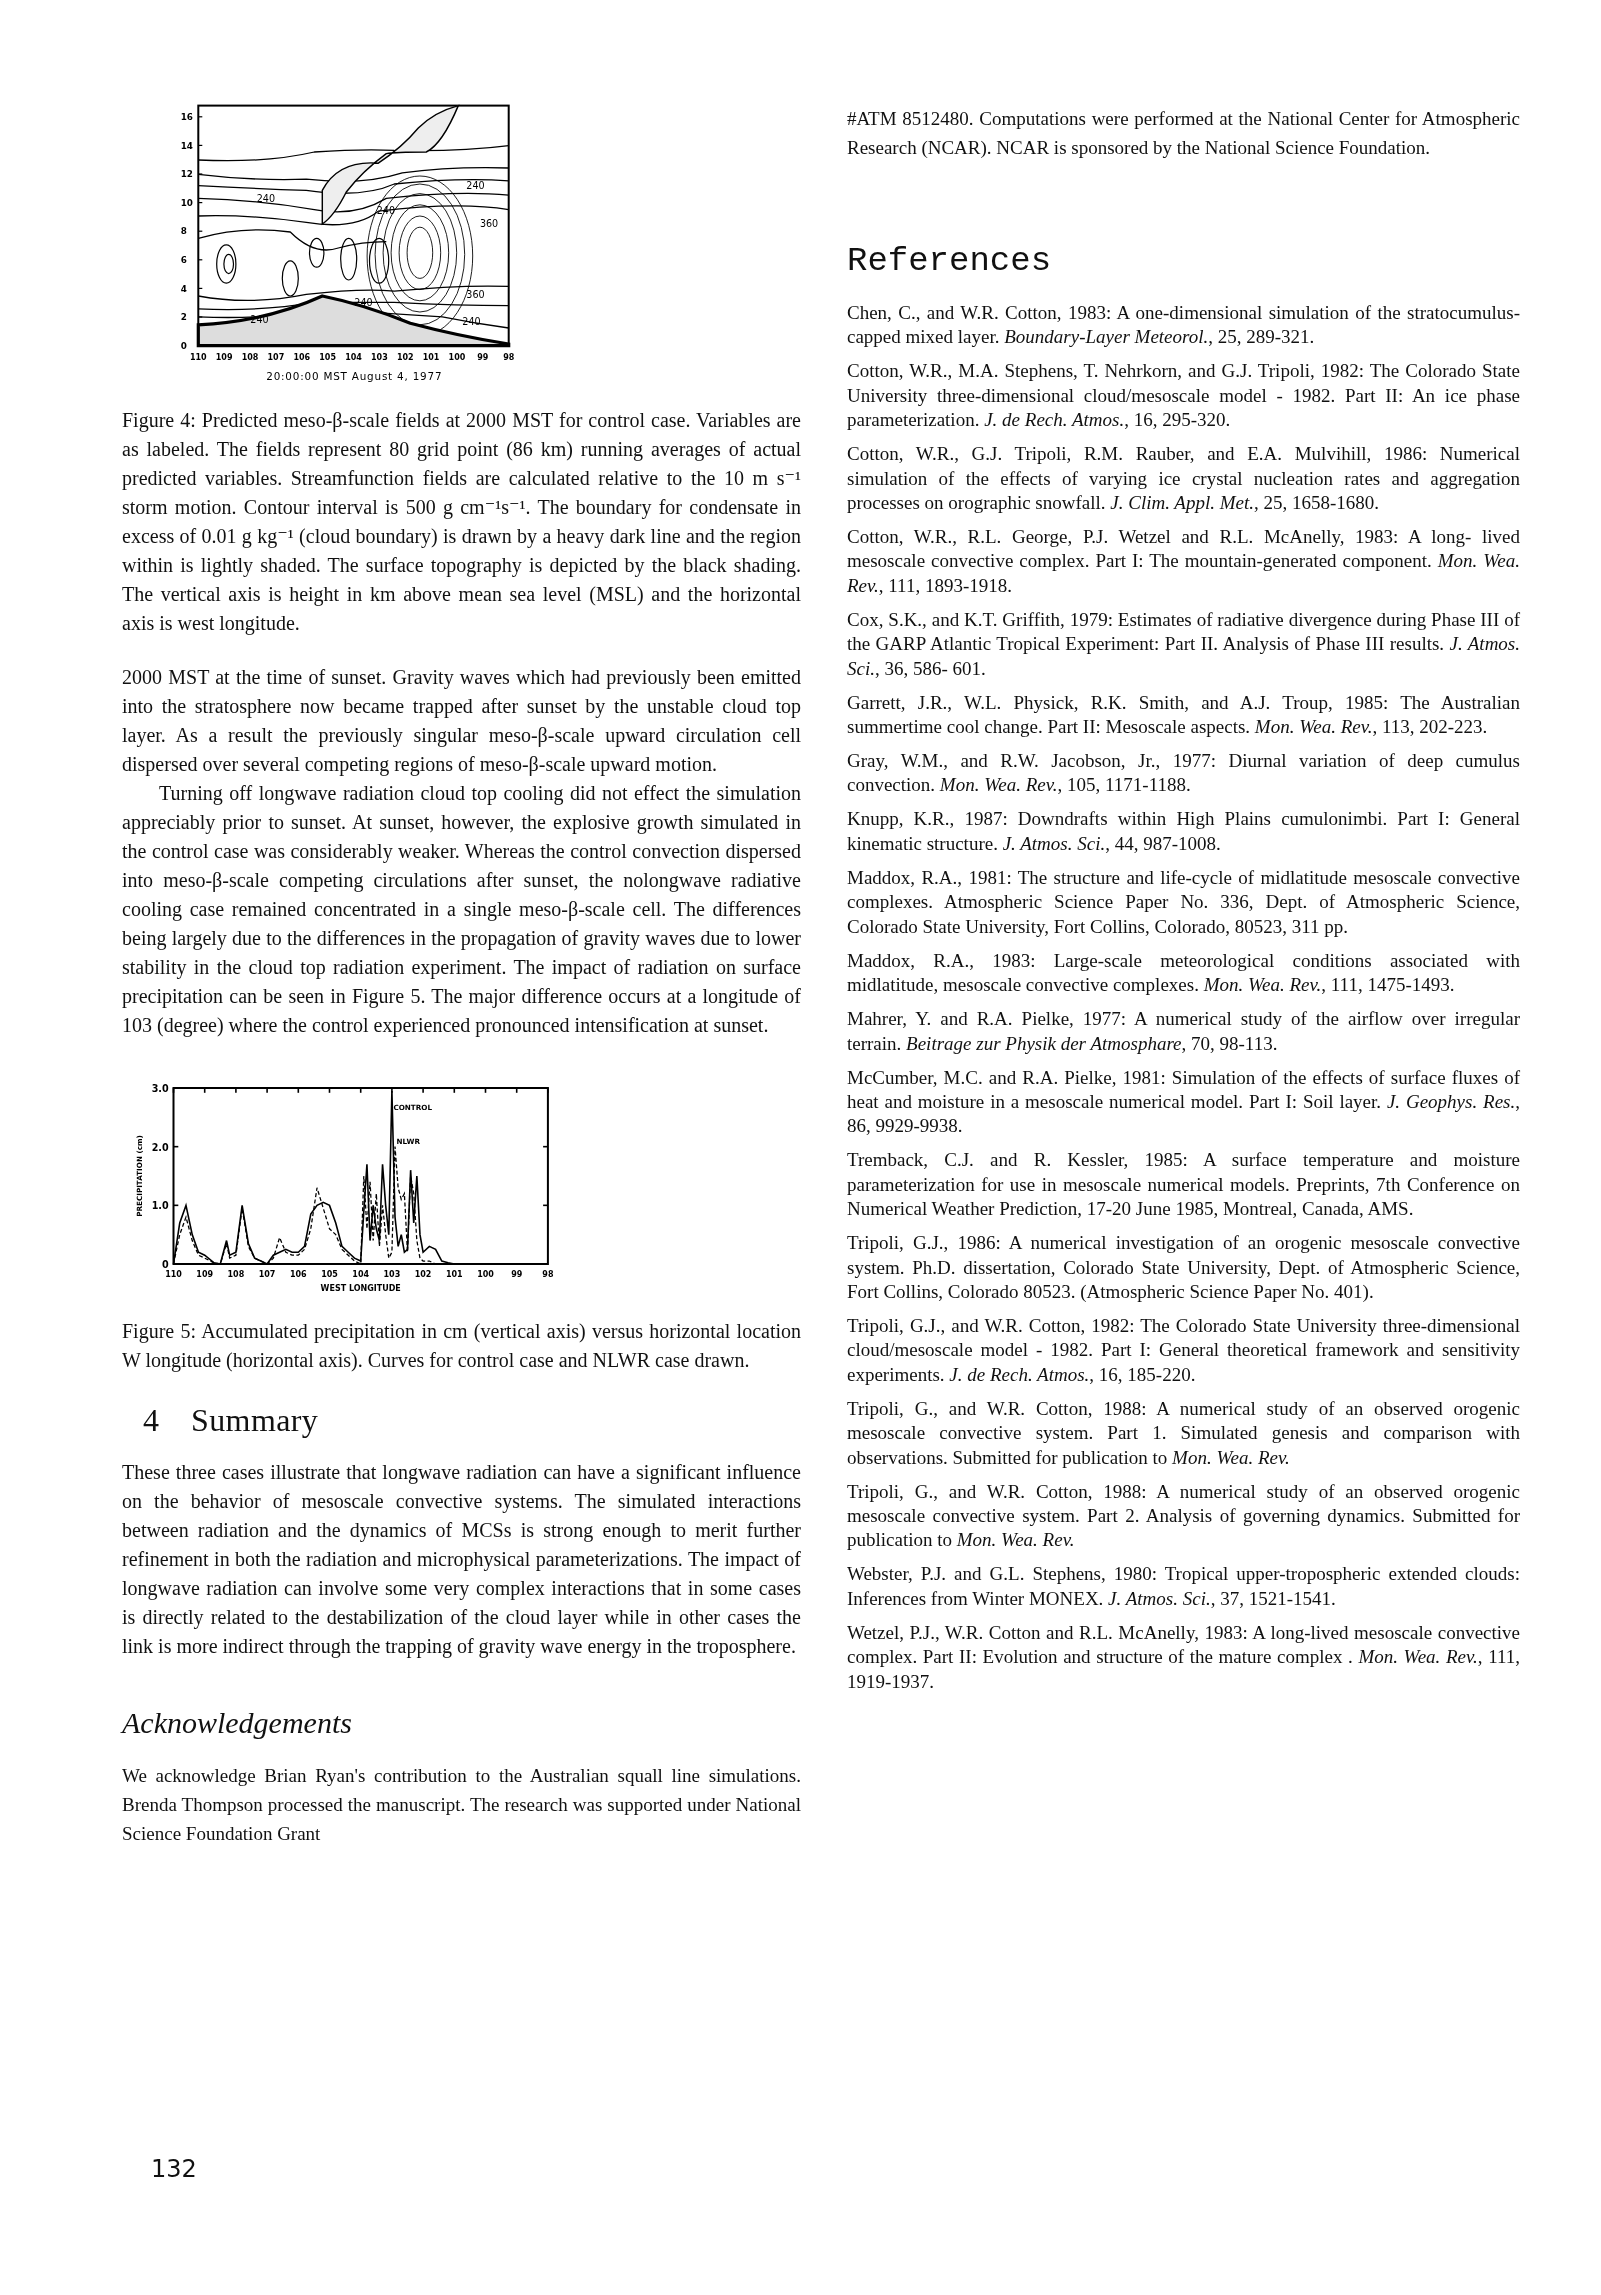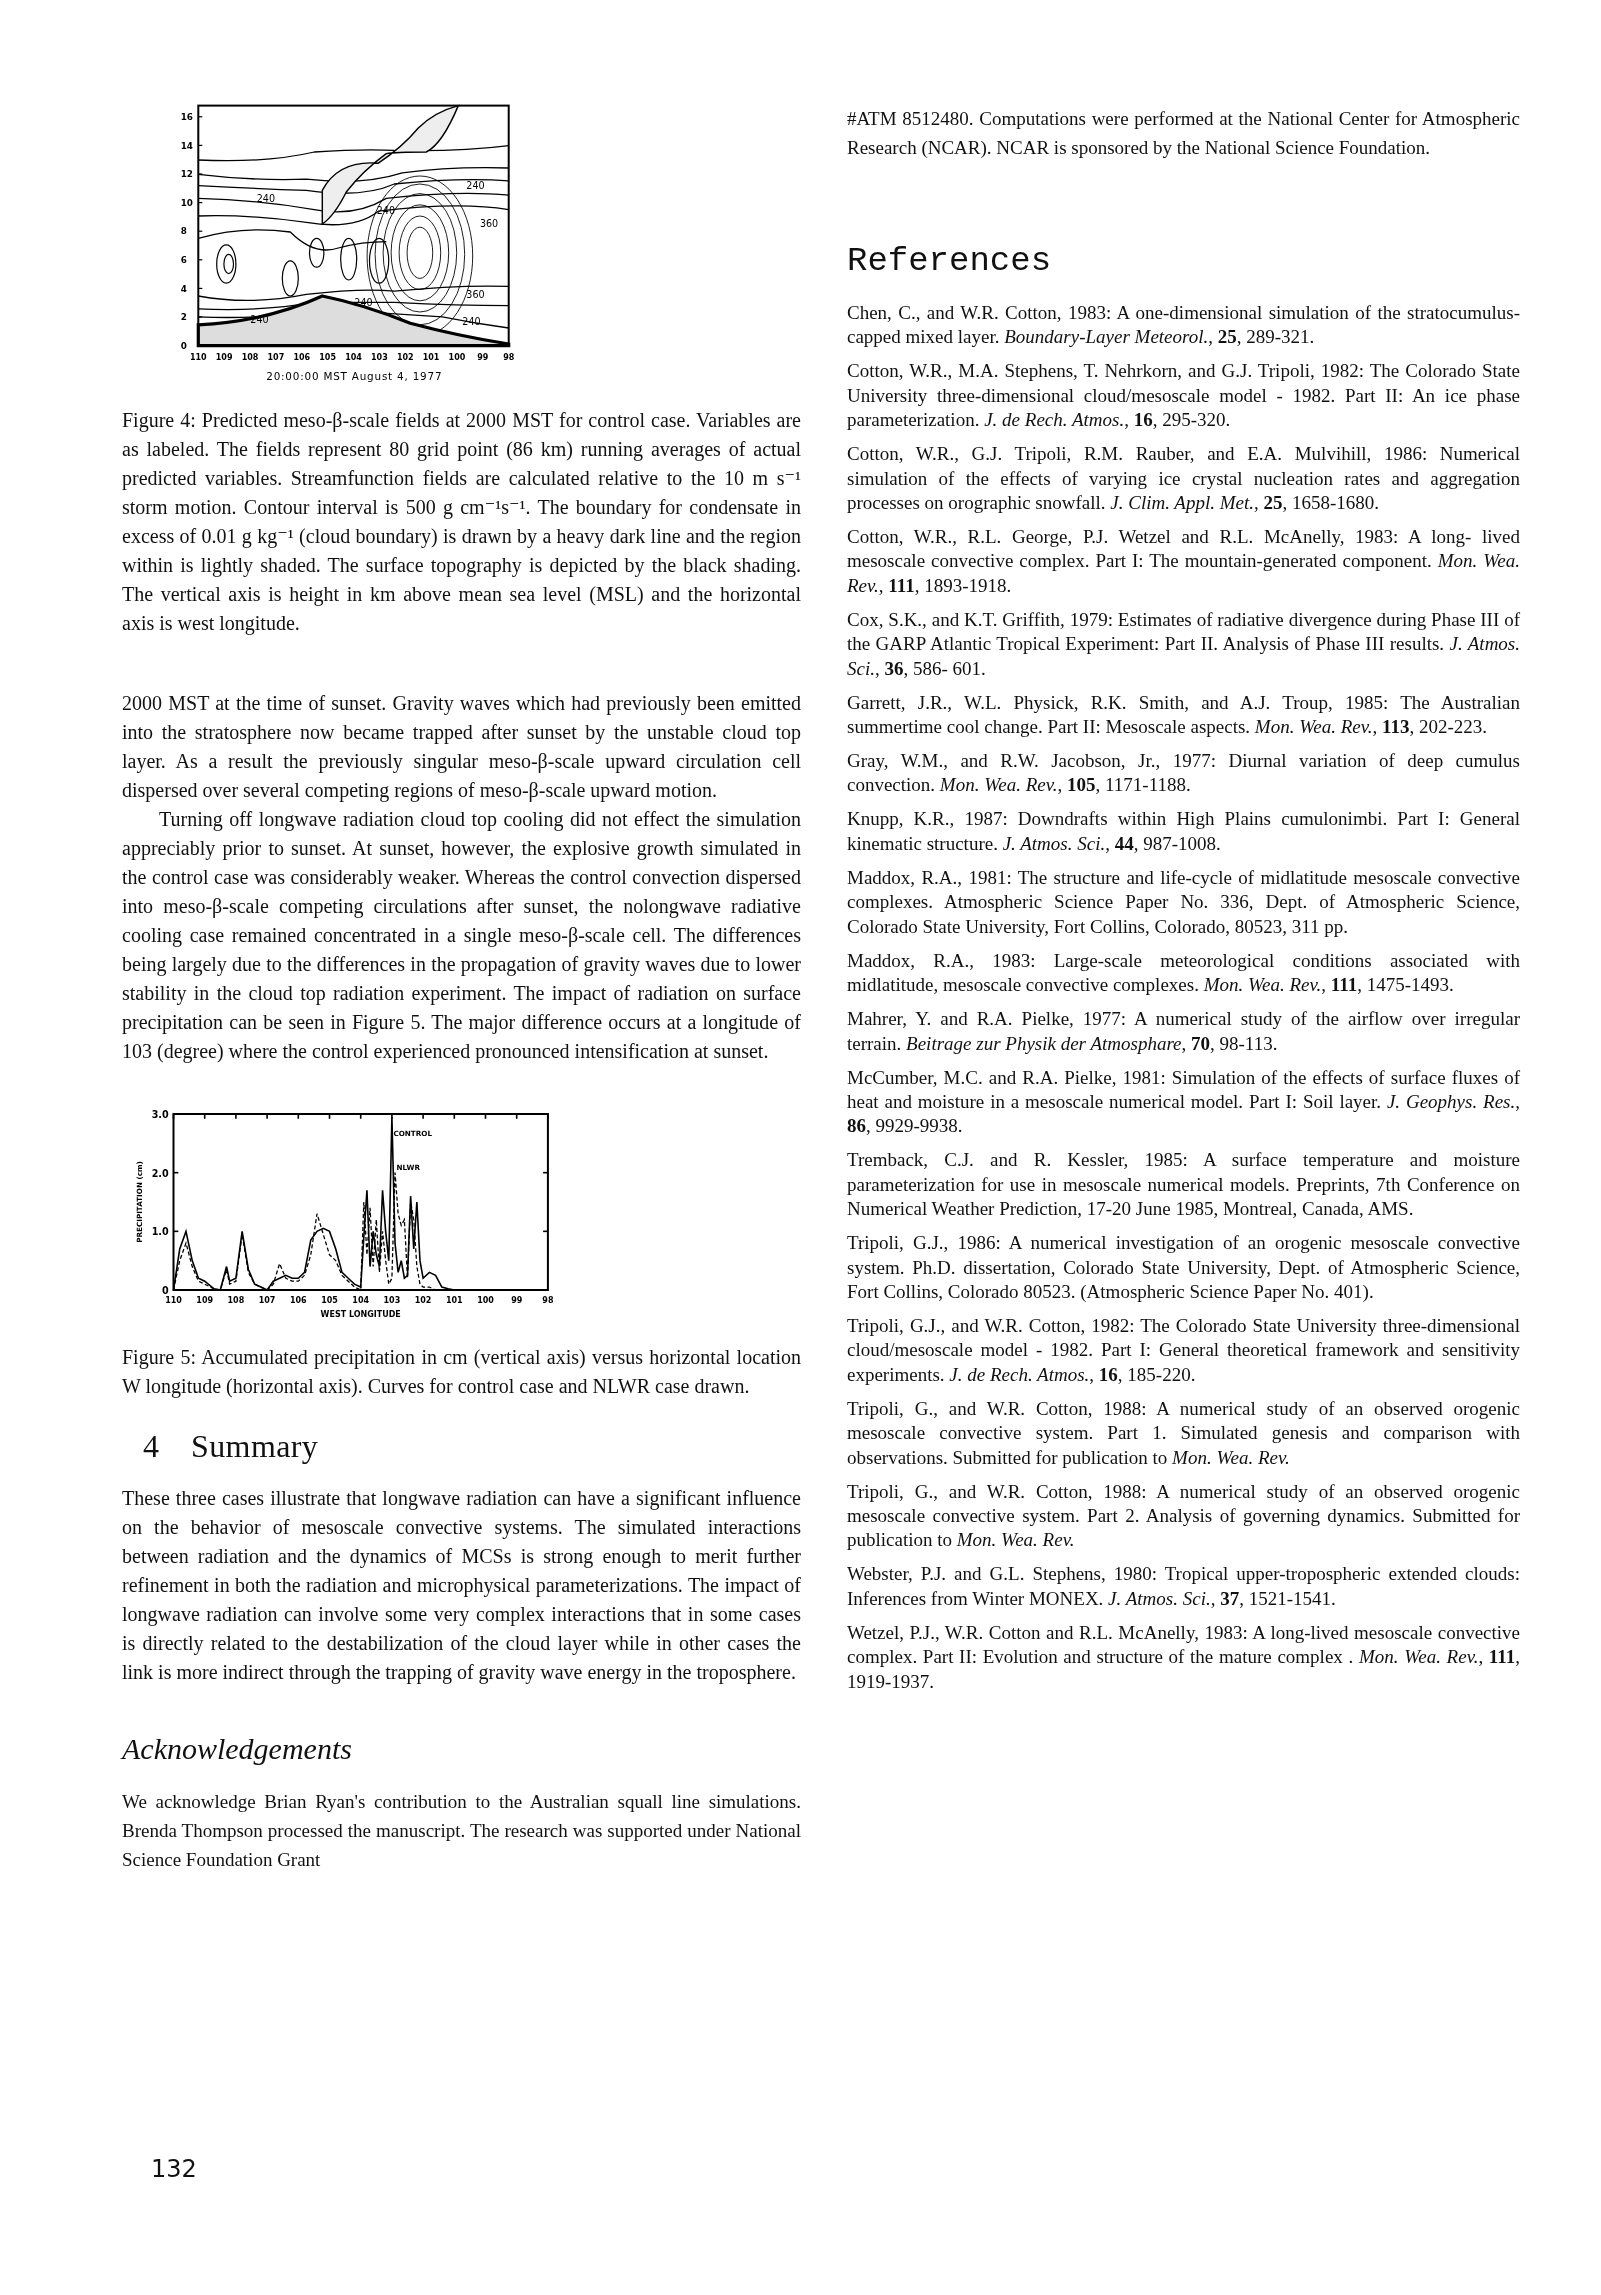--- a/index.html
+++ b/index.html
@@ -10,21 +10,21 @@
   .col-right { left: 847px; top: 104px; width: 673px; }
   p, .caption, .ref { margin: 0; font-size: 20px; line-height: 29px; text-align: justify; hyphens: none; }
   .caption { font-size: 20px; line-height: 29px; }
   .indent { text-indent: 37px; }
   h2.section { font-weight: normal; font-size: 32px; margin: 0; letter-spacing: 0.4px; }
   h2.section .num { display: inline-block; width: 48px; }
   h2.ack { font-weight: normal; font-style: italic; font-size: 30px; margin: 0; }
   h2.refs { font-weight: normal; font-size: 34px; margin: 0; }
   .ref { font-size: 19px; line-height: 24.4px; margin-bottom: 9.6px; }
   .ref i, .caption i, p i { font-style: italic; }
-  .ref b { font-weight: bold; }
+  .ref b { font-weight: normal; }
   .fig { position: relative; }
   .fig svg { display: block; }
   .page-num { position: absolute; left: 151px; top: 2155px; font-family: "DejaVu Sans", sans-serif; font-size: 24px; }
   .ack-text { font-size: 19px; line-height: 29px; }
 </style>
 </head>
 <body>
 
 <div class="col col-left">
 
@@ -112,21 +112,21 @@
         <text x="290" y="262">240</text>
         <text x="160" y="284">240</text>
         <text x="425" y="286">240</text>
       </g>
       <text id="f4-ts" x="290" y="355" text-anchor="middle" font-family="DejaVu Sans, sans-serif" font-size="13" letter-spacing="1">20:00:00 MST August 4, 1977</text>
     </svg>
   </div>
 
   <div class="caption" style="margin-top:6.4px;">Figure 4: Predicted meso-β-scale fields at 2000 MST for control case. Variables are as labeled. The fields represent 80 grid point (86 km) running averages of actual predicted variables. Streamfunction fields are calculated relative to the 10 m s⁻¹ storm motion. Contour interval is 500 g cm⁻¹s⁻¹. The boundary for condensate in excess of 0.01 g kg⁻¹ (cloud boundary) is drawn by a heavy dark line and the region within is lightly shaded. The surface topography is depicted by the black shading. The vertical axis is height in km above mean sea level (MSL) and the horizontal axis is west longitude.</div>
 
-  <p style="margin-top:51px;">2000 MST at the time of sunset. Gravity waves which had previously been emitted into the stratosphere now became trapped after sunset by the unstable cloud top layer. As a result the previously singular meso-β-scale upward circulation cell dispersed over several competing regions of meso-β-scale upward motion.</p>
+  <p style="margin-top:25px;">2000 MST at the time of sunset. Gravity waves which had previously been emitted into the stratosphere now became trapped after sunset by the unstable cloud top layer. As a result the previously singular meso-β-scale upward circulation cell dispersed over several competing regions of meso-β-scale upward motion.</p>
   <p class="indent">Turning off longwave radiation cloud top cooling did not effect the simulation appreciably prior to sunset. At sunset, however, the explosive growth simulated in the control case was considerably weaker. Whereas the control convection dispersed into meso-β-scale competing circulations after sunset, the nolongwave radiative cooling case remained concentrated in a single meso-β-scale cell. The differences being largely due to the differences in the propagation of gravity waves due to lower stability in the cloud top radiation experiment. The impact of radiation on surface precipitation can be seen in Figure 5. The major difference occurs at a longitude of 103 (degree) where the control experienced pronounced intensification at sunset.</p>
 
   <div class="fig" style="margin-top:32px;height:240px;">
     <svg width="679" height="240" viewBox="0 0 848 300" id="f5svg">
         <rect x="64" y="20" width="468" height="220" fill="none" stroke="#000" stroke-width="2.5"></rect>
         <text x="58" y="25" text-anchor="end" font-family="DejaVu Sans, sans-serif" font-size="12" font-weight="bold">3.0</text>
         <line x1="64" x2="70" y1="20" y2="20" stroke="#000" stroke-width="2"></line>
         <line x1="526" x2="532" y1="20" y2="20" stroke="#000" stroke-width="2"></line>
         <text x="58" y="98.33333333333334" text-anchor="end" font-family="DejaVu Sans, sans-serif" font-size="12" font-weight="bold">2.0</text>
         <line x1="64" x2="70" y1="93.33333333333334" y2="93.33333333333334" stroke="#000" stroke-width="2"></line>

